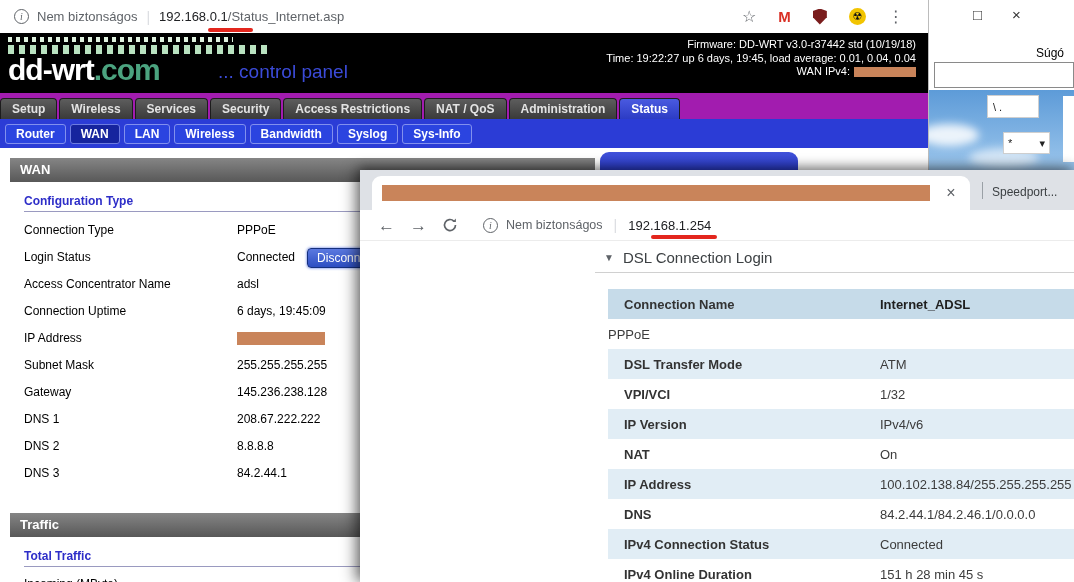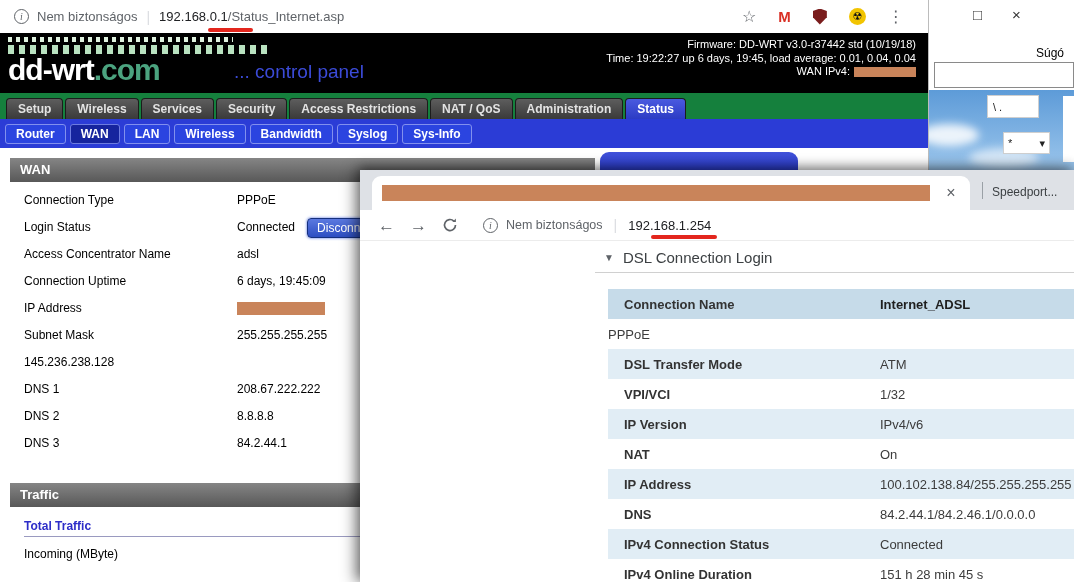--- a/index.html
+++ b/index.html
@@ -26,26 +26,26 @@
   .dots { font-size:16px; color:#5f6368; }
 
   
   .ddwrt { position:absolute; left:0; top:33px; width:928px; height:549px; background:#fff; }
   .dd-header { position:relative; height:60px; background:#000; color:#fff; overflow:hidden; }
   .dd-banner { position:absolute; left:8px; top:4px; }
   .dd-banner-row1 { width:225px; height:5px; background:repeating-linear-gradient(90deg,#dff2df 0 4px,#000 4px 8px); }
   .dd-banner-row2 { margin-top:3px; width:262px; height:9px; background:repeating-linear-gradient(90deg,#b9e2c0 0 6px,#000 6px 11px); }
   .dd-logo { position:absolute; left:8px; top:20px; font-size:30px; font-weight:bold; letter-spacing:-1px; color:#fff; }
   .dd-logo .com { color:#4ba37f; }
-  .dd-tagline { position:absolute; left:218px; top:28px; font-size:19px; color:#3b4bd8;margin-left:16px; }
+  .dd-tagline { position:absolute; left:218px; top:28px; font-size:19px; color:#3b4bd8; }
   .dd-hinfo { position:absolute; right:12px; top:5px; text-align:right; font-size:11px; line-height:13.5px; color:#fff; }
   .redact { background:#c9845a; display:inline-block; }
   .redact-wan { width:62px; height:10px; vertical-align:middle; margin-left:4px; }
 
-  .dd-tabs { height:26px; background:#15803d; display:flex; align-items:flex-end; padding-left:6px; gap:2px; }
+  .dd-tabs { height:26px; background:#a21caf; display:flex; align-items:flex-end; gap:2px; }
   .ddtab { height:21px; line-height:20px; padding:0 11px; font-size:12px; font-weight:bold; color:#e3e3e3;
            background:linear-gradient(#5d5d5d,#3a3a3a); border:1px solid #1c1c1c; border-bottom:none;
            border-radius:4px 4px 0 0; cursor:default; }
   .ddtab.active { background:linear-gradient(#4a5ae0,#2c3cc4); color:#fff; }
 
   .dd-subtabs { height:29px; background:#2b3cd6; display:flex; align-items:center; padding-left:5px; gap:4px; }
   .ddsub { height:20px; line-height:18px; padding:0 10px; font-size:12px; font-weight:bold; color:#fff;
            background:#2b44e0; border:1px solid #8290ee; border-radius:3px; }
   .ddsub.active { background:#16249e; border-color:#6d7ce0; }
 
@@ -173,20 +173,21 @@
       <span class="ddsub">LAN</span>
       <span class="ddsub">Wireless</span>
       <span class="ddsub">Bandwidth</span>
       <span class="ddsub">Syslog</span>
       <span class="ddsub">Sys-Info</span>
     </div>
 
     <div class="dd-content">
       <div class="blue-stub"></div>
       <div class="dd-sectionbar">WAN</div>
+      <div class="dd-subtitle">Configuration Type</div>
 
       <div class="dd-rows">
         <div class="dd-row">
           <span class="dd-label">Connection Type</span>
           <span class="dd-value">PPPoE</span>
         </div>
         <div class="dd-row">
           <span class="dd-label">Login Status</span>
           <span class="dd-value">
               <span>Connected</span>
@@ -205,20 +206,21 @@
           <span class="dd-label">IP Address</span>
           <span class="dd-value">
               <span class="redact redact-ip"></span>
             </span>
         </div>
         <div class="dd-row">
           <span class="dd-label">Subnet Mask</span>
           <span class="dd-value">255.255.255.255</span>
         </div>
         <div class="dd-row">
+          <span class="dd-label">Gateway</span>
           <span class="dd-value">145.236.238.128</span>
         </div>
         <div class="dd-row">
           <span class="dd-label">DNS 1</span>
           <span class="dd-value">208.67.222.222</span>
         </div>
         <div class="dd-row">
           <span class="dd-label">DNS 2</span>
           <span class="dd-value">8.8.8.8</span>
         </div>

